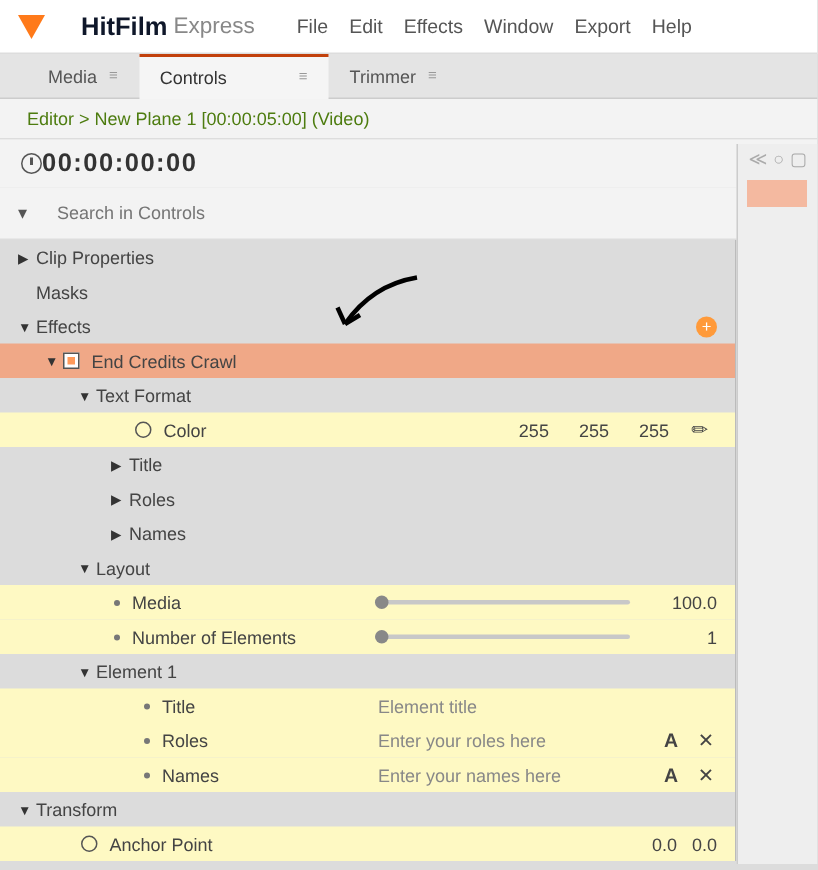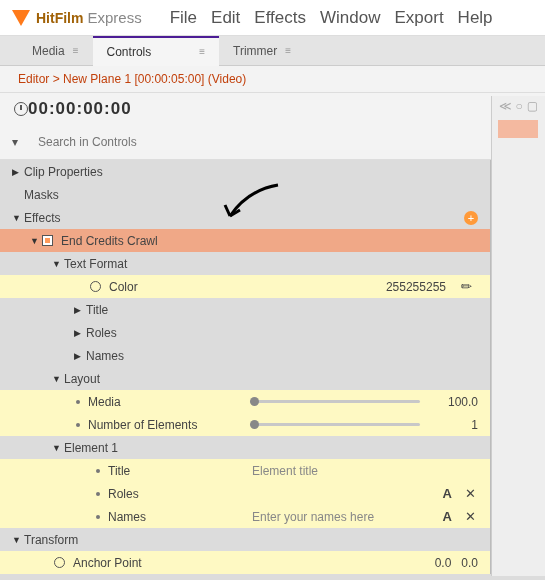--- a/index.html
+++ b/index.html
@@ -1,26 +1,26 @@
 <!DOCTYPE html>
 <html><head>
 <meta charset="utf-8">
 <style>
 * { margin: 0; padding: 0; box-sizing: border-box; font-family: Arial, sans-serif; font-size: 12px; }
 body { background: #dcdcdc; width: 545px; height: 580px; overflow: hidden; position: relative; }
 .titlebar { background: #fff; height: 36px; display: flex; align-items: center; padding: 0 12px; border-bottom: 1px solid #ddd; }
 .logo-tri { width: 0; height: 0; border-left: 9px solid transparent; border-right: 9px solid transparent; border-top: 16px solid #ff7a1a; margin-right: 6px; }
-.logo-text1 { color: #a16207; font-weight: bold; font-size: 14px; }
+.logo-text1 { color: #0f172a; font-weight: bold; font-size: 17px; margin-left: 18px; }
 .logo-text2 { color: #888; font-size: 15px; margin-left: 4px; margin-right: 28px; }
-.menu-item { color: #555; font-size: 17px; margin-right: 14px; cursor: pointer; }
+.menu-item { color: #555; font-size: 13px; margin-right: 14px; cursor: pointer; }
 .tabbar { background: #e4e4e4; height: 30px; display: flex; align-items: center; padding-left: 18px; border-bottom: 1px solid #ccc; }
 .tab { padding: 7px 14px; color: #555; display: flex; align-items: center; gap: 8px; }
-.tab.active { background: #f5f5f5; border-top: 2px solid #4c1d95; color: #333; gap: 48px; }
+.tab.active { background: #f5f5f5; border-top: 2px solid #c2410c; color: #333; gap: 48px; }
 .tab-ham { color: #999; font-size: 10px; }
-.breadcrumb { background: #f3f3f3; padding: 6px 18px; color: #c2410c; border-bottom: 1px solid #ddd; }
+.breadcrumb { background: #f3f3f3; padding: 6px 18px; color: #4d7c0f; border-bottom: 1px solid #ddd; }
 .timebar { background: #f3f3f3; padding: 6px 14px; display: flex; align-items: center; }
 .clock-icon { width: 14px; height: 14px; border: 1.5px solid #555; border-radius: 50%; position: relative; }
 .clock-icon::after { content: ''; position: absolute; top: 2px; left: 5px; width: 1.5px; height: 5px; background: #555; }
 .timecode { font-size: 17px; font-weight: bold; letter-spacing: 1px; color: #333; }
 .timebar-right { margin-left: auto; display: flex; align-items: center; gap: 8px; }
 .pin-icon { font-size: 14px; color: #333; }
 .split-icon { width: 14px; height: 14px; border: 1.5px solid #ff7a1a; display: inline-flex; }
 .split-icon span { width: 50%; background: #ff7a1a; }
 .searchbar { background: #f3f3f3; padding: 4px 12px; display: flex; align-items: center; gap: 6px; border-bottom: 1px solid #ddd; }
 .funnel { width: 14px; color: #555; }
@@ -31,21 +31,21 @@
 .panel { background: #dcdcdc; position: relative; }
 .row { display: flex; align-items: center; height: 23px; padding-left: 12px; color: #444; position: relative; }
 .row.hl { background: #f0a887; }
 .row .tw { width: 12px; font-size: 9px; color: #333; cursor: pointer; }
 .row .sp { display: inline-block; }
 .row .dot { width: 4px; height: 4px; background: #777; border-radius: 50%; margin-right: 8px; }
 .row .circ { width: 11px; height: 11px; border: 1.5px solid #555; border-radius: 50%; margin-right: 8px; }
 .row .sq { width: 11px; height: 11px; border: 1.5px solid #555; margin-right: 8px; background: #fff; position: relative; }
 .row .sq::after { content:''; position:absolute; inset:2px; background:#ff9a5a; }
 .row .plus { position: absolute; right: 12px; width: 14px; height: 14px; background: #ff9a3a; border-radius: 50%; color: #fff; font-size: 11px; text-align: center; line-height: 14px; }
-.row .vals { position: absolute; right: 44px; display: flex; color: #444; }
+.row .vals { position: absolute; right: 44px; display: flex; gap: 20px; color: #444; }
 .row .vals2 { position: absolute; right: 12px; display: flex; gap: 10px; color: #444; }
 .row .eyedrop { position: absolute; right: 18px; font-size: 13px; transform: rotate(-45deg); }
 .row .slider { position: absolute; left: 250px; right: 70px; height: 3px; background: #c8c8c8; border-radius: 2px; }
 .row .slider::before { content:''; position:absolute; left:0; top:-3px; width:9px; height:9px; background:#888; border-radius:50%; }
 .row .rval { position: absolute; right: 12px; }
 .row .ph { position: absolute; left: 252px; color: #888; }
 .row .aicon { position: absolute; right: 38px; font-weight: bold; font-size: 13px; }
 .row .xicon { position: absolute; right: 14px; font-size: 13px; }
 .rborder { border-right: 1px solid #bbb; }
 .side { position: absolute; right: 0; top: 96px; width: 54px; height: 480px; background: #eee; border-left: 1px solid #ccc; }
@@ -183,20 +183,21 @@
   <div class="row light">
     <span class="sp" style="width:84px"></span>
     <span class="dot"></span>
     <span>Title</span>
     <span class="ph">Element title</span>
   </div>
   <div class="row light">
     <span class="sp" style="width:84px"></span>
     <span class="dot"></span>
     <span>Roles</span>
+    <span class="ph">Enter your roles here</span>
     <span class="aicon">A</span>
     <span class="xicon">✕</span>
   </div>
   <div class="row light">
     <span class="sp" style="width:84px"></span>
     <span class="dot"></span>
     <span>Names</span>
     <span class="ph">Enter your names here</span>
     <span class="aicon">A</span>
     <span class="xicon">✕</span>

